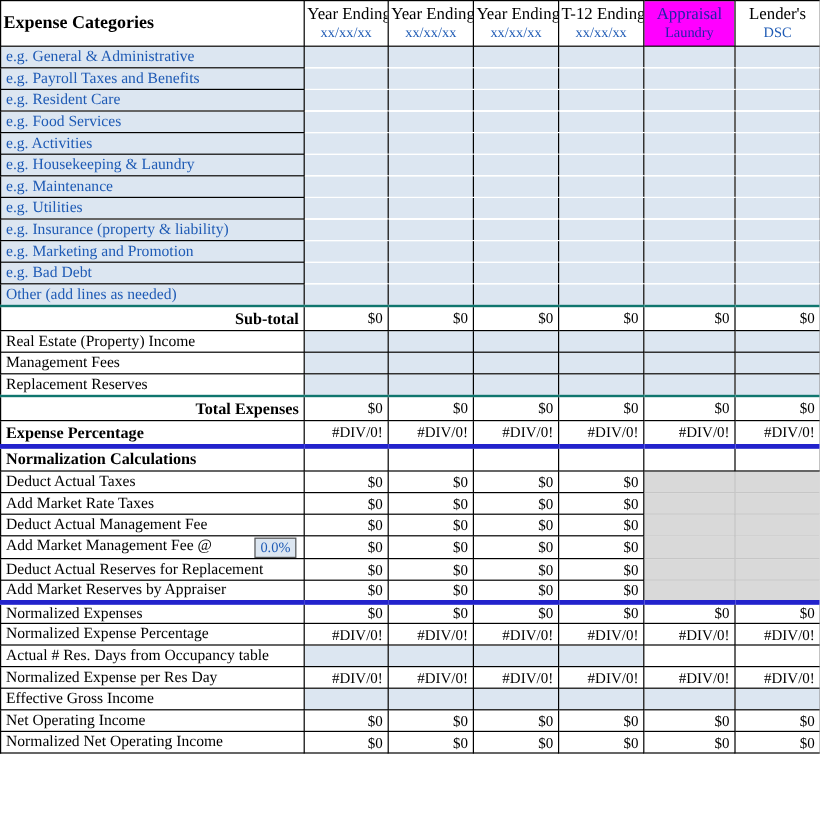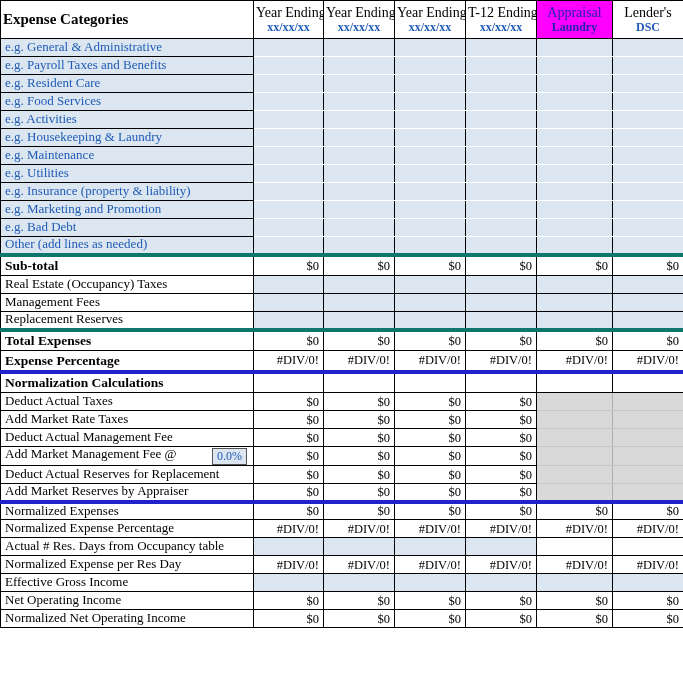--- a/index.html
+++ b/index.html
@@ -16,35 +16,35 @@
   }
   table{border-collapse:collapse; table-layout:fixed; width:683px;padding-left:16px;}
   th,td{
     border:1px solid #000; padding:0 4px; height:18px;
     font-size:13px; line-height:1.12; overflow:hidden; white-space:nowrap;
     vertical-align:middle;
   }
   thead th{height:38px; text-align:center; font-weight:normal; padding:1px 2px; background:#fff;}
   th.h-label{text-align:left; font-weight:bold; font-size:15px; vertical-align:middle;}
   th .l1{display:block; font-size:14px; color:#000;}
-  th .l2{display:block; font-size:12px; color:var(--blue);font-weight:bold;}
+  th .l2{display:block; font-size:12px; color:var(--blue);}
   th.magenta{background:var(--magenta);}
   th.magenta .l1, th.magenta .l2{color:#2222AA;}
   td.label{text-align:left;}
   td.val{text-align:right; font-size:12.5px;}
   td.bluebg{background:var(--lblue);}
   tr.catrow td.label{color:var(--blue);}
   tr.catrow td.val{border-top-color:#ffffff; border-bottom-color:#ffffff;}
   td.gray{
     background:var(--gray);
     border-top-color:#c6c6c6; border-bottom-color:#c6c6c6;
     border-left-color:#adadad; border-right-color:#adadad;
   }
   tr.rule td{border-bottom:4px solid var(--rule);}
-  tr.topline td{border-top:4px solid #0f766e;}
+  tr.topline td{border-top:2px solid #0f766e;text-align:right;}
   tr.big td{height:21px;}
   td.bold{font-weight:bold; font-size:13.5px;}
   .extra{
     float:right; background:var(--lblue); color:var(--blue);
     font-weight:normal; border:1px solid #555; padding:0 4px;
     font-size:12px; line-height:15px; margin:1px 2px 0 0;
   }
 </style>
 </head>
 <body>
@@ -201,21 +201,21 @@
         <tr class="topline big">
           <td class="label bold"><span>Sub-total</span></td>
           <td class="val">$0</td>
           <td class="val">$0</td>
           <td class="val">$0</td>
           <td class="val">$0</td>
           <td class="val">$0</td>
           <td class="val">$0</td>
         </tr>
         <tr>
-          <td class="label"><span>Real Estate (Occupancy) Taxes</span></td>
+          <td class="label"><span>Real Estate (Property) Income</span></td>
           <td class="val bluebg"></td>
           <td class="val bluebg"></td>
           <td class="val bluebg"></td>
           <td class="val bluebg"></td>
           <td class="val bluebg"></td>
           <td class="val bluebg"></td>
         </tr>
         <tr>
           <td class="label"><span>Management Fees</span></td>
           <td class="val bluebg"></td>

